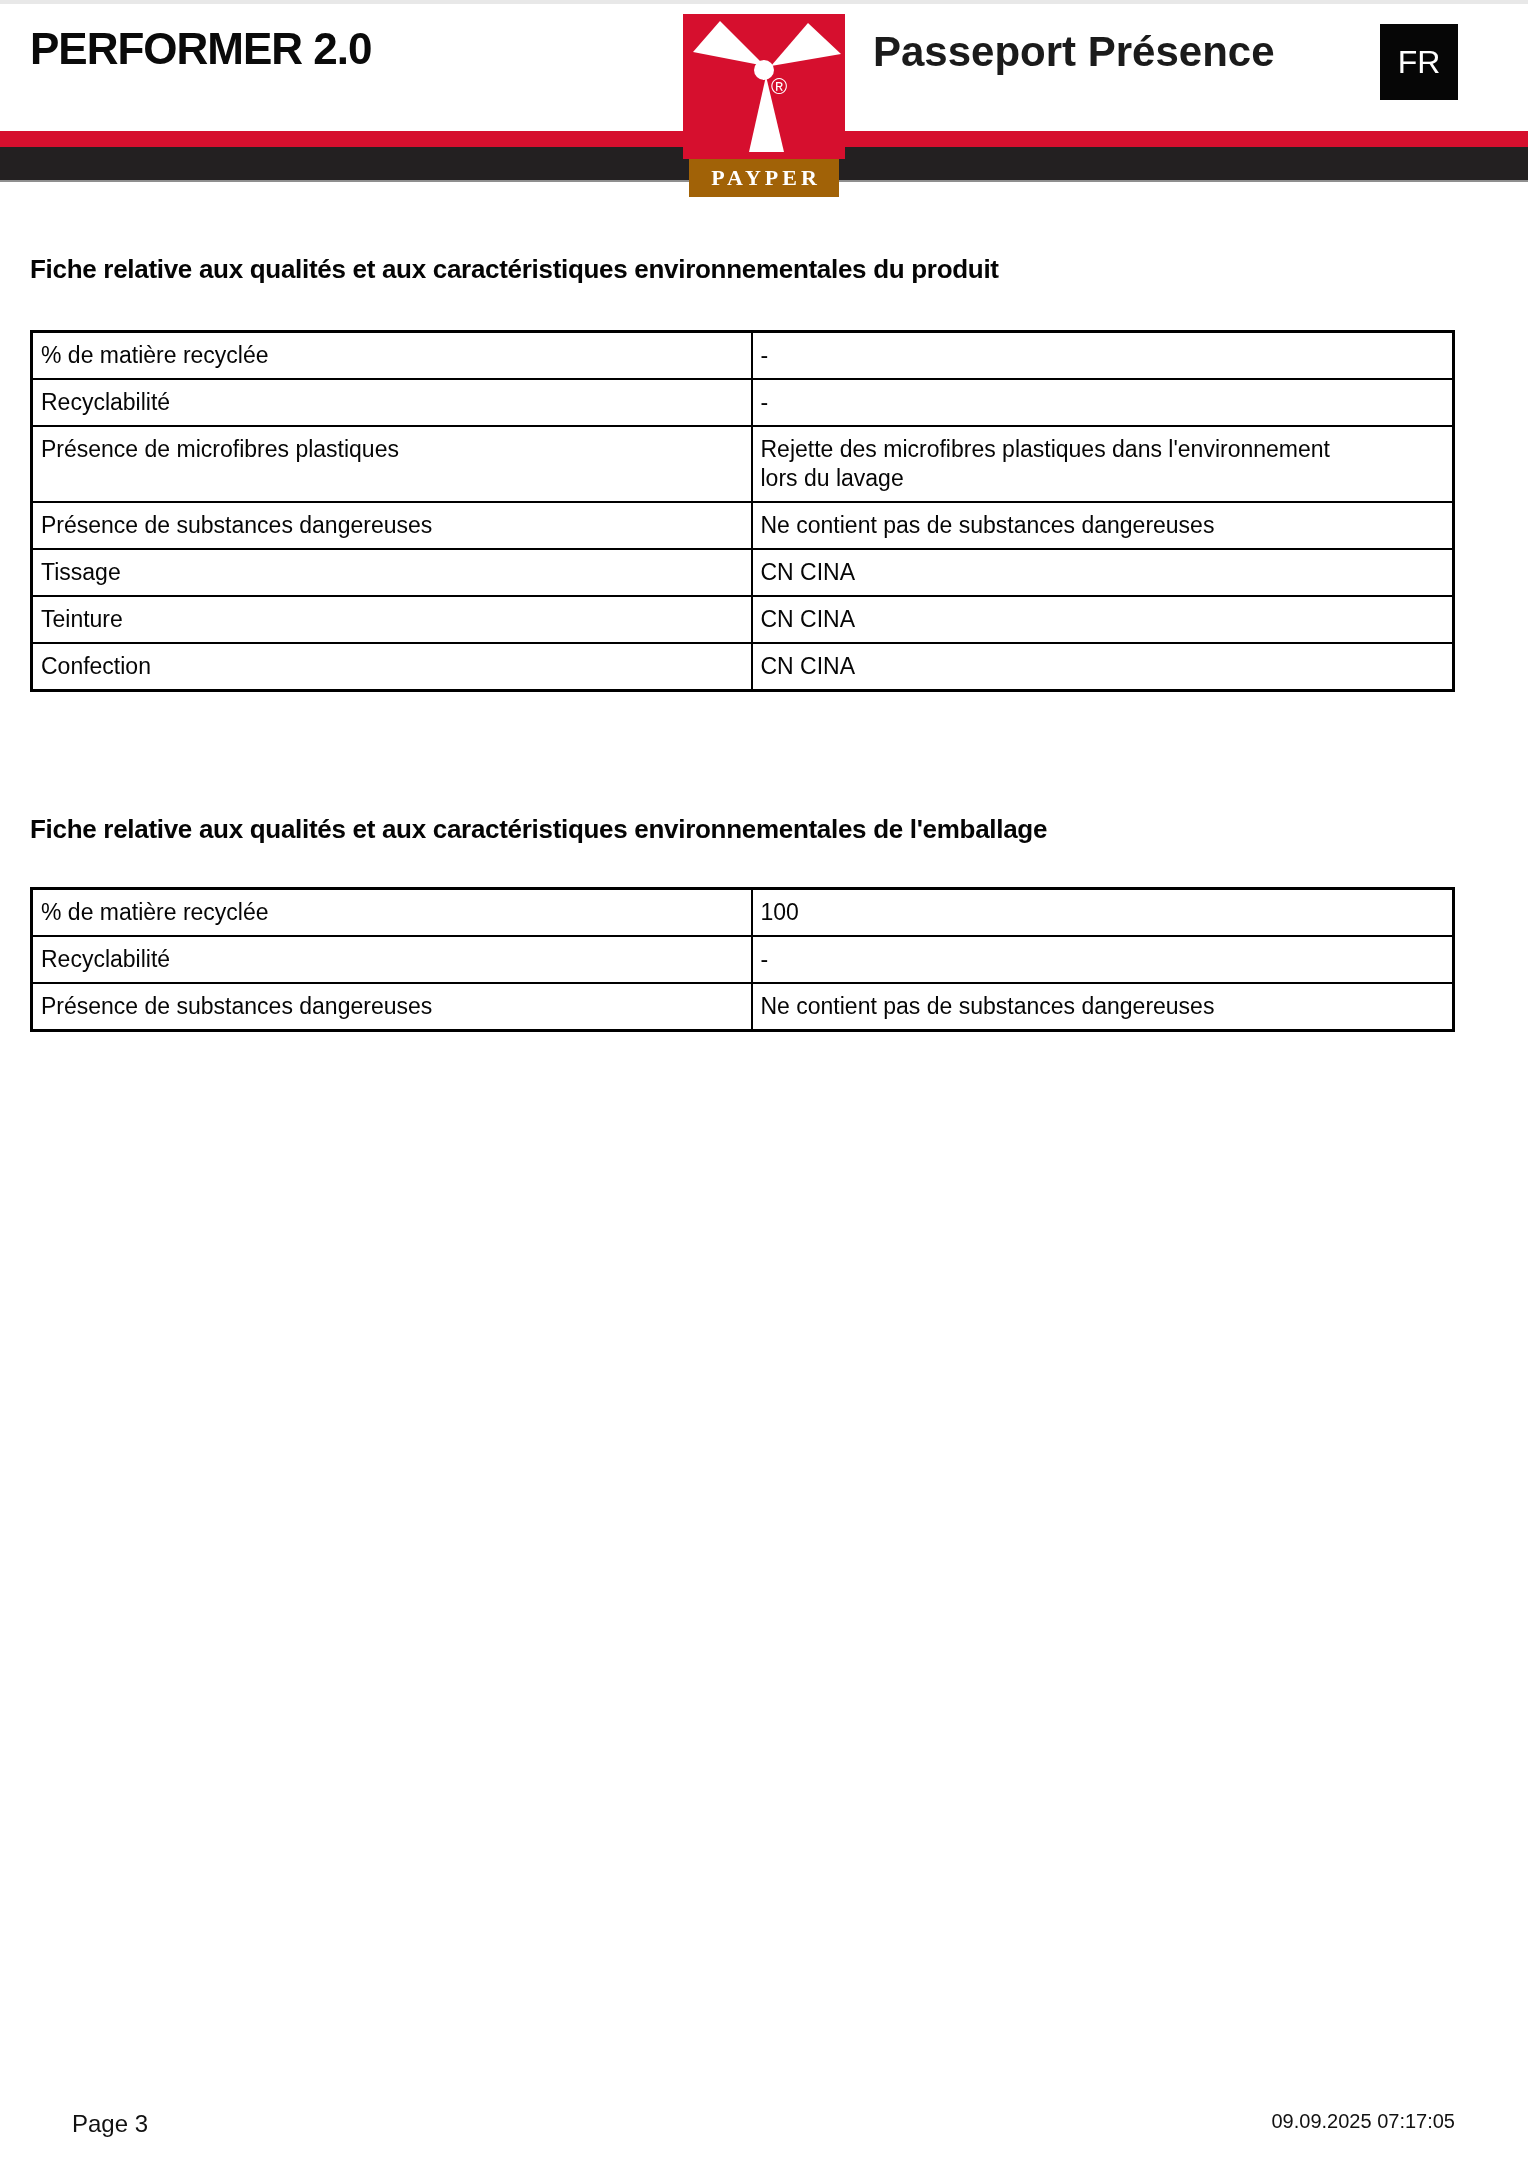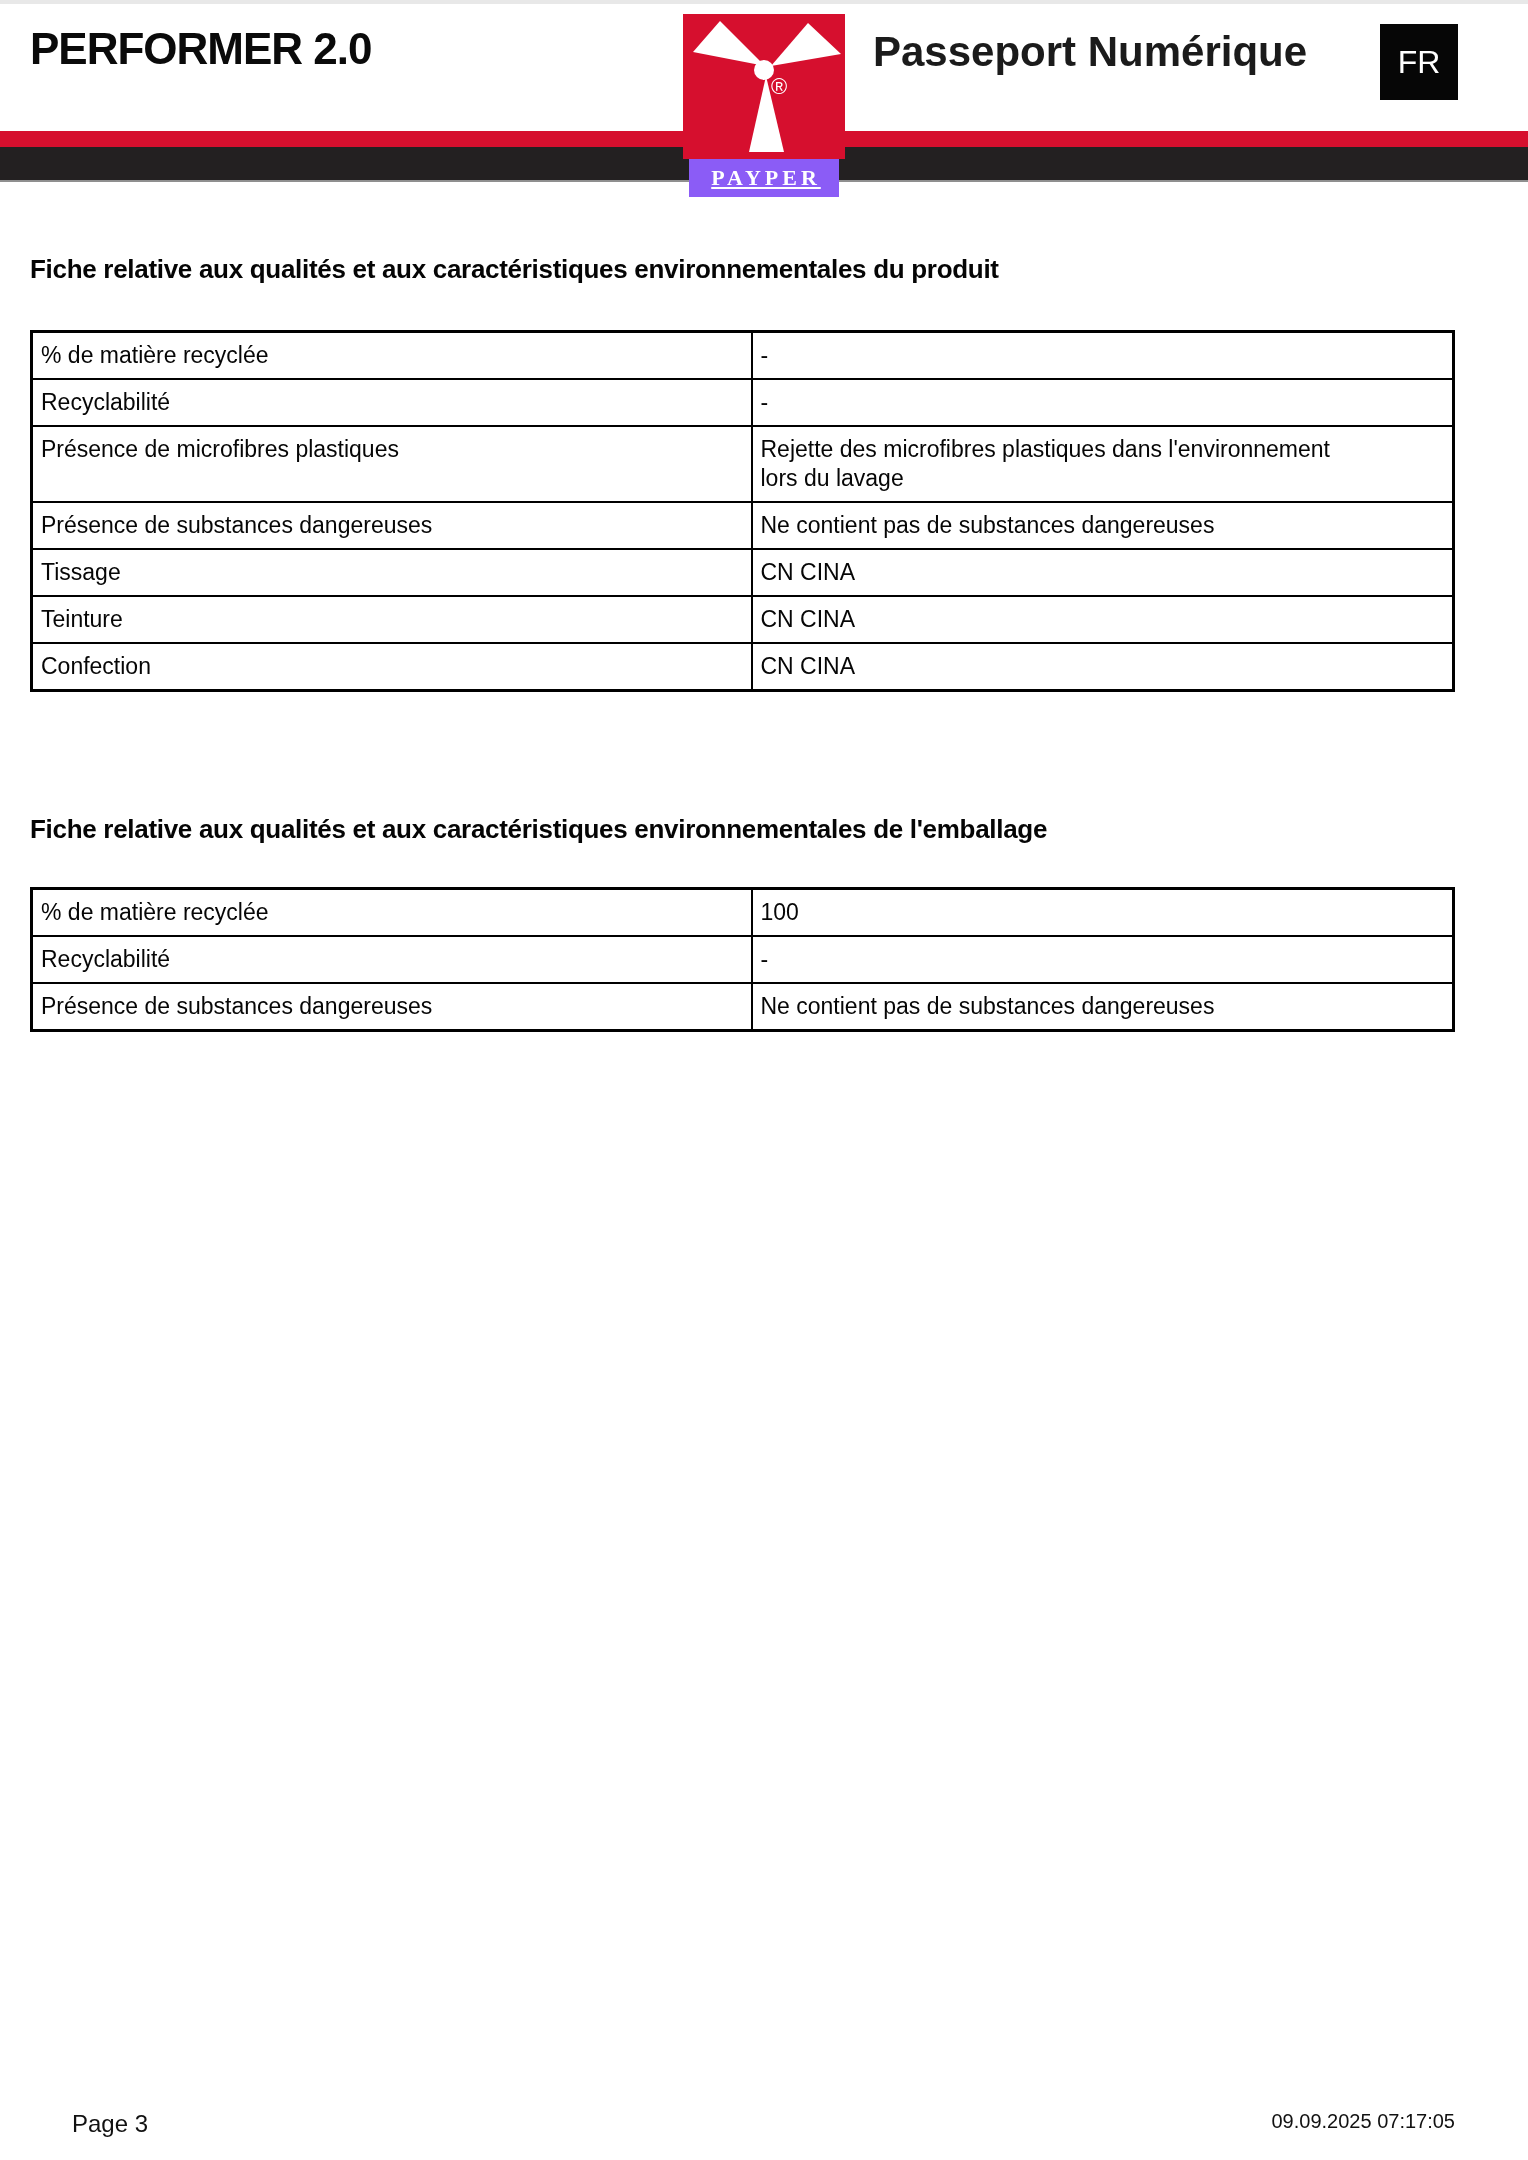--- a/index.html
+++ b/index.html
@@ -63,39 +63,39 @@
   .page-num  { position:absolute; left:72px;  top:2106px; font-size:24px; color:#111; }
   .timestamp { position:absolute; right:73px; top:2106px; font-size:20px; color:#111; }
 </style>
 </head>
 <body>
 
 <div id="page">
 
   <div class="product-title">PERFORMER 2.0</div>
 
-  <div class="doc-title">Passeport Numérique</div>
+  <div class="doc-title">Passeport Présence</div>
 
   <div class="fr-badge">FR</div>
 
   <div class="red-bar" style="background: rgb(214, 15, 46);"></div>
   <div class="black-bar" style="background: rgb(35, 32, 33);"></div>
 
   <div class="logo">
     <div class="logo-square">
       <svg width="162" height="145" viewBox="0 0 162 145" xmlns="http://www.w3.org/2000/svg">
         <rect x="0" y="0" width="162" height="145" class="logo-red-rect" fill="#d60f2e"></rect>
         <polygon points="10,38 37,7 82,52" fill="#ffffff"></polygon>
         <polygon points="125,9 158,40 88,52" fill="#ffffff"></polygon>
         <polygon points="83,62 66,138 101,138" fill="#ffffff"></polygon>
         <circle cx="81" cy="56" r="10" fill="#ffffff"></circle>
         <text x="88" y="80" fill="#ffffff" font-size="22">®</text>
       </svg>
     </div>
-    <div class="logo-band" style="background: #8b5cf6; text-decoration: underline;">PAYPER</div>
+    <div class="logo-band" style="background: #a16207;">PAYPER</div>
   </div>
 
   <div class="section-heading" id="heading-product">Fiche relative aux qualités et aux caractéristiques environnementales du produit</div>
 
   <table class="data-table" id="table-product">
     <colgroup>
         <col style="width:720px">
         <col>
       </colgroup>
     <tbody>

